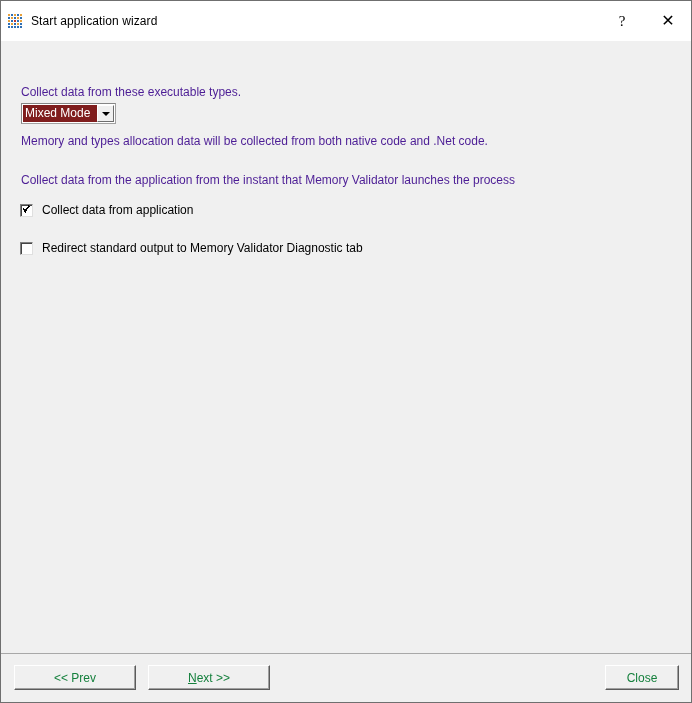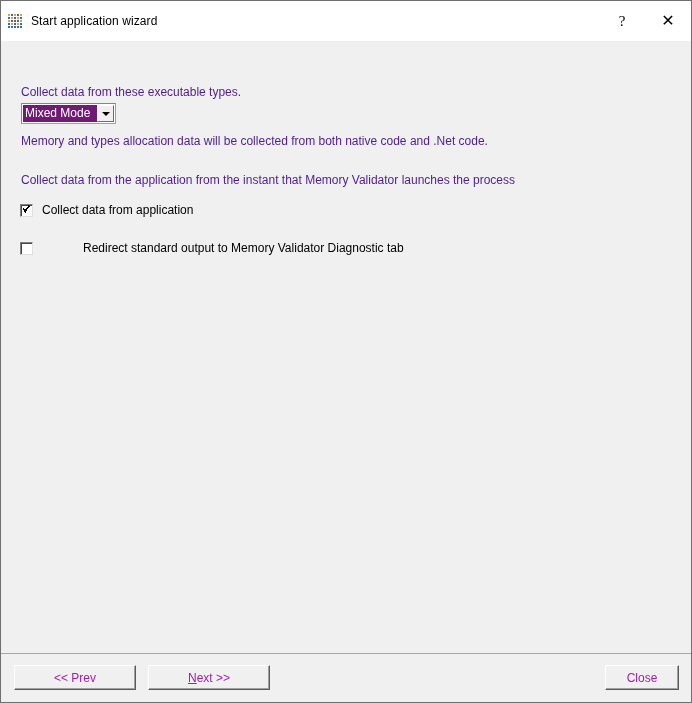--- a/index.html
+++ b/index.html
@@ -111,21 +111,21 @@
     border: 1px solid #a0a0a0;
     border-top-color: #868686;
     border-left-color: #868686;
     display: flex;
     align-items: stretch;
     padding: 1px;
     cursor: default;
   }
   .combo-value {
     flex: 1 1 auto;
-    background: #701a75;
+    background: #7f1d1d;
     color: #ffffff;
     font-family: "Liberation Sans", sans-serif;
     font-size: 12px;
     line-height: 17px;
     padding-left: 2px;
     overflow: hidden;
     white-space: nowrap;
   }
   .combo-btn {
     flex: 0 0 auto;
@@ -199,21 +199,21 @@
     box-sizing: border-box;
     height: 25px;
     background: #f0f0f0;
     border-top: 1px solid #ffffff;
     border-left: 1px solid #ffffff;
     border-right: 1px solid #5b5b5b;
     border-bottom: 1px solid #5b5b5b;
     box-shadow: inset -1px -1px 0 #a0a0a0;
     font-family: "Liberation Sans", sans-serif;
     font-size: 12px;
-    color: #a21caf;
+    color: #15803d;
     display: flex;
     align-items: center;
     justify-content: center;
     cursor: default;
     padding: 0;
     white-space: nowrap;
   }
   .btn .accel { text-decoration: underline; }
   .btn-prev  { left: 13px;  top: 11px; width: 122px; }
   .btn-next  { left: 147px; top: 11px; width: 122px; }
@@ -295,21 +295,21 @@
           <rect x="0" y="4" width="2" height="1" fill="#000"></rect>
           <rect x="2" y="4" width="2" height="1" fill="#000"></rect>
           <rect x="1" y="5" width="3" height="1" fill="#000"></rect>
           <rect x="1" y="6" width="2" height="1" fill="#000"></rect>
           <rect x="2" y="7" width="1" height="1" fill="#000"></rect>
         </svg>
       </span>
       <span class="check-label">Collect data from application</span>
     </div>
 
-    <div class="check-row" style="left:19px; top:200px;gap:41px;">
+    <div class="check-row" style="left:19px; top:200px;">
       <span class="check-box"></span>
       <span class="check-label">Redirect standard output to Memory Validator Diagnostic tab</span>
     </div>
 
 
   </div>
 
   <div class="footer">
     <button class="btn btn-prev">
       <span>&lt;&lt; Prev</span>

